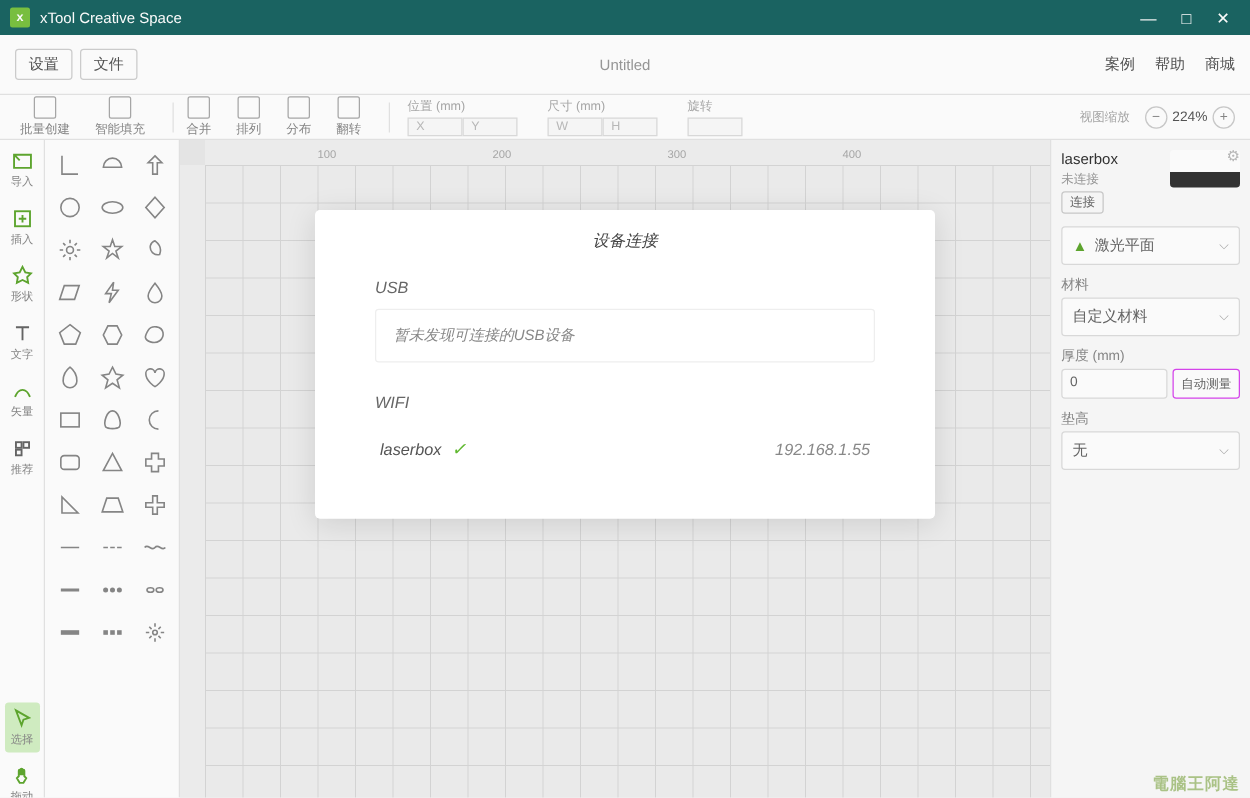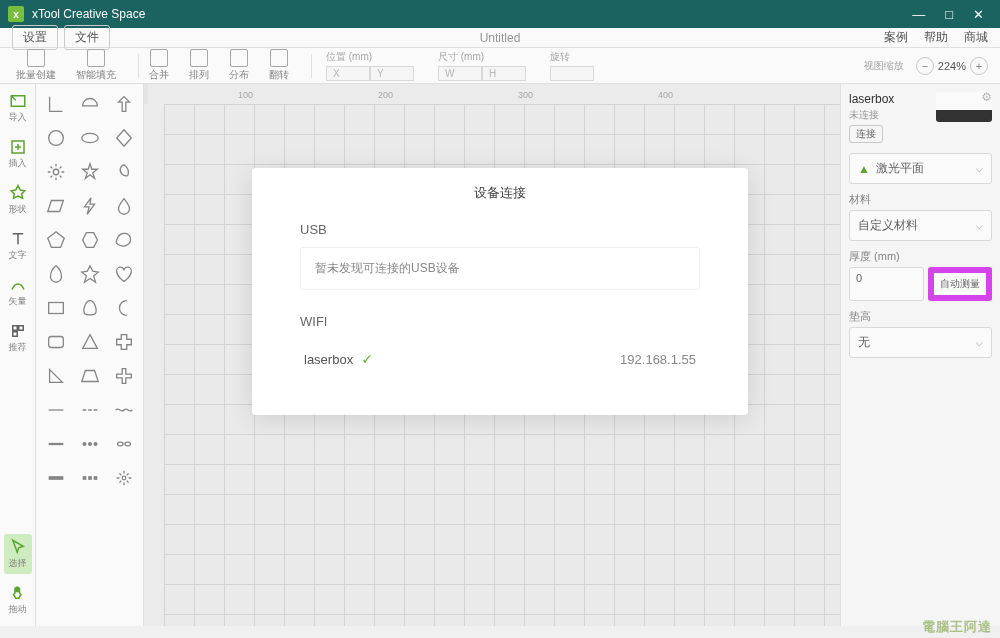--- a/index.html
+++ b/index.html
@@ -1,21 +1,21 @@
 <!DOCTYPE html>
 <html><head>
 <meta charset="utf-8">
 <style>
 * { margin: 0; padding: 0; box-sizing: border-box; font-family: -apple-system, "Segoe UI", "Microsoft YaHei", sans-serif; }
 body { width: 1000px; height: 638px; overflow: hidden; background: #f5f5f5; position: relative; }
 .titlebar { height: 28px; background: #1b6563; display: flex; align-items: center; padding: 0 8px; color: #fff; font-size: 12px; }
 .titlebar .logo { width: 16px; height: 16px; background: #7bc241; border-radius: 2px; margin-right: 8px; display: flex; align-items: center; justify-content: center; color: #fff; font-weight: bold; font-size: 10px; }
 .titlebar .winbtns { margin-left: auto; display: flex; gap: 20px; padding-right: 8px; }
 .titlebar .winbtns span { cursor: pointer; font-size: 13px; }
-.menubar { height: 20px; background: #fff; border-bottom: 1px solid #e5e5e5; display: flex; align-items: center; padding: 0 12px; font-size: 12px; color: #555; }
+.menubar { height: 48px; background: #fff; border-bottom: 1px solid #e5e5e5; display: flex; align-items: center; padding: 0 12px; font-size: 12px; color: #555; }
 .menubar .menubtn { padding: 3px 10px; border: 1px solid #d0d0d0; border-radius: 3px; margin-right: 6px; cursor: pointer; }
 .menubar .title { flex: 1; text-align: center; color: #999; }
 .menubar .right { display: flex; gap: 16px; }
 .menubar .right span { cursor: pointer; }
 .toolbar { height: 36px; background: #fff; border-bottom: 1px solid #e5e5e5; display: flex; align-items: center; padding: 0 12px; font-size: 10px; color: #888; }
 .toolbar .tgroup { display: flex; flex-direction: column; align-items: center; margin-right: 12px; padding: 2px 4px; }
 .toolbar .ticon { width: 18px; height: 18px; border: 1px solid #aaa; border-radius: 2px; margin-bottom: 1px; }
 .toolbar .sep { width: 1px; height: 24px; background: #e5e5e5; margin: 0 6px; }
 .toolbar .propgroup { display: flex; flex-direction: column; margin-left: 8px; justify-content: space-between; }
 .toolbar .proplabel { font-size: 10px; color: #aaa; }
@@ -28,40 +28,40 @@
 .leftbar .lbtn { width: 28px; padding: 4px 0; display: flex; flex-direction: column; align-items: center; margin-bottom: 6px; cursor: pointer; border-radius: 3px; }
 .leftbar .lbtn .li { width: 18px; height: 18px; }
 .leftbar .lbtn .lt { font-size: 9px; color: #888; margin-top: 1px; }
 .leftbar .lbtn.active { background: #d4f0c4; }
 .leftbar .lbtn.green .li { color: #5fa82f; }
 .leftbar .spacer { flex: 1; }
 .shapepanel { width: 108px; background: #fff; border-right: 1px solid #e5e5e5; padding: 6px; display: grid; grid-template-columns: repeat(3, 1fr); gap: 6px; align-content: start; overflow: hidden; }
 .shapepanel .sh { width: 28px; height: 28px; display: flex; align-items: center; justify-content: center; cursor: pointer; }
 .shapepanel .sh svg { width: 22px; height: 22px; stroke: #888; fill: none; stroke-width: 1.4; }
 .canvas { flex: 1; background: #e9e9e9; position: relative; overflow: hidden; }
-.canvas .ruler-h { position: absolute; top: 0; left: 4px; right: 0; height: 20px; background: #f0f0f0; font-size: 9px; color: #aaa; }
+.canvas .ruler-h { position: absolute; top: 0; left: 20px; right: 0; height: 20px; background: #f0f0f0; font-size: 9px; color: #aaa; }
 .canvas .ruler-h span { position: absolute; top: 6px; }
 .canvas .ruler-v { position: absolute; top: 20px; left: 0; bottom: 0; width: 20px; background: #f0f0f0; }
 .canvas .grid { position: absolute; top: 20px; left: 20px; right: 0; bottom: 0; background-image: linear-gradient(#d8d8d8 1px, transparent 1px), linear-gradient(90deg, #d8d8d8 1px, transparent 1px); background-size: 30px 30px; background-color: #efefef; }
 .rightpanel { width: 160px; background: #fafafa; border-left: 1px solid #e5e5e5; padding: 8px; font-size: 12px; color: #666; }
 .rightpanel .device { display: flex; align-items: flex-start; margin-bottom: 10px; position: relative; }
 .rightpanel .devleft { flex: 1; }
 .rightpanel .devname { color: #333; font-size: 12px; }
 .rightpanel .devstatus { color: #999; font-size: 10px; margin-top: 2px; }
 .rightpanel .devbtn { border: 1px solid #ccc; padding: 1px 6px; font-size: 10px; border-radius: 3px; margin-top: 3px; display: inline-block; cursor: pointer; }
 .rightpanel .devimg { width: 56px; height: 30px; background: linear-gradient(#fff 60%, #333 60%); border-radius: 3px; }
 .rightpanel .gear { position: absolute; right: 0; top: -2px; font-size: 12px; color: #bbb; cursor: pointer; }
 .rightpanel .sel { border: 1px solid #ddd; background: #fff; padding: 6px 8px; border-radius: 3px; margin-bottom: 8px; display: flex; align-items: center; cursor: pointer; }
 .rightpanel .sel .chev { margin-left: auto; color: #aaa; font-size: 10px; }
 .rightpanel .flabel { font-size: 11px; color: #888; margin-bottom: 3px; }
 .rightpanel .row { display: flex; gap: 4px; margin-bottom: 8px; }
 .rightpanel .inp { flex: 1; border: 1px solid #ddd; background: #fff; padding: 4px 6px; border-radius: 3px; font-size: 11px; }
-.rightpanel .smbtn { border: 6px solid #d946ef; background: #fff; padding: 4px 6px; border-radius: 3px; font-size: 10px; cursor: pointer; }
+.rightpanel .smbtn { border: 1px solid #d946ef; background: #fff; padding: 4px 6px; border-radius: 3px; font-size: 10px; cursor: pointer; }
 .modal-backdrop { position: absolute; inset: 0; background: rgba(0,0,0,0.02); display: flex; align-items: flex-start; justify-content: center; padding-top: 168px; }
-.modal { width: 496px; background: #fff; border-radius: 4px; box-shadow: 0 4px 24px rgba(0,0,0,0.12); padding-bottom: 12px; }
+.modal { width: 496px; background: #fff; border-radius: 4px; box-shadow: 0 4px 24px rgba(0,0,0,0.12); padding-bottom: 12px; font-style: italic; }
 .modal .mtitle { text-align: center; padding: 16px 0 20px; font-size: 13px; color: #444; }
 .modal .mbody { padding: 0 48px; }
 .modal .msec { margin-bottom: 24px; }
 .modal .mlbl { font-size: 13px; color: #666; margin-bottom: 10px; display: flex; align-items: center; }
 .modal .mlbl .btns { margin-left: auto; display: flex; gap: 6px; }
 .modal .mminibtn { border: 1px solid #ddd; padding: 3px 8px; font-size: 11px; border-radius: 3px; cursor: pointer; color: #777; }
 .modal .mminibtn.txt { border: none; }
 .modal .usbbox { border: 1px solid #eee; border-radius: 3px; padding: 12px 14px; font-size: 12px; color: #888; }
 .modal .wifirow { display: flex; align-items: center; padding: 12px 4px; font-size: 13px; color: #555; }
 .modal .wifirow .check { color: #5fb82f; margin-left: 8px; font-size: 14px; }

